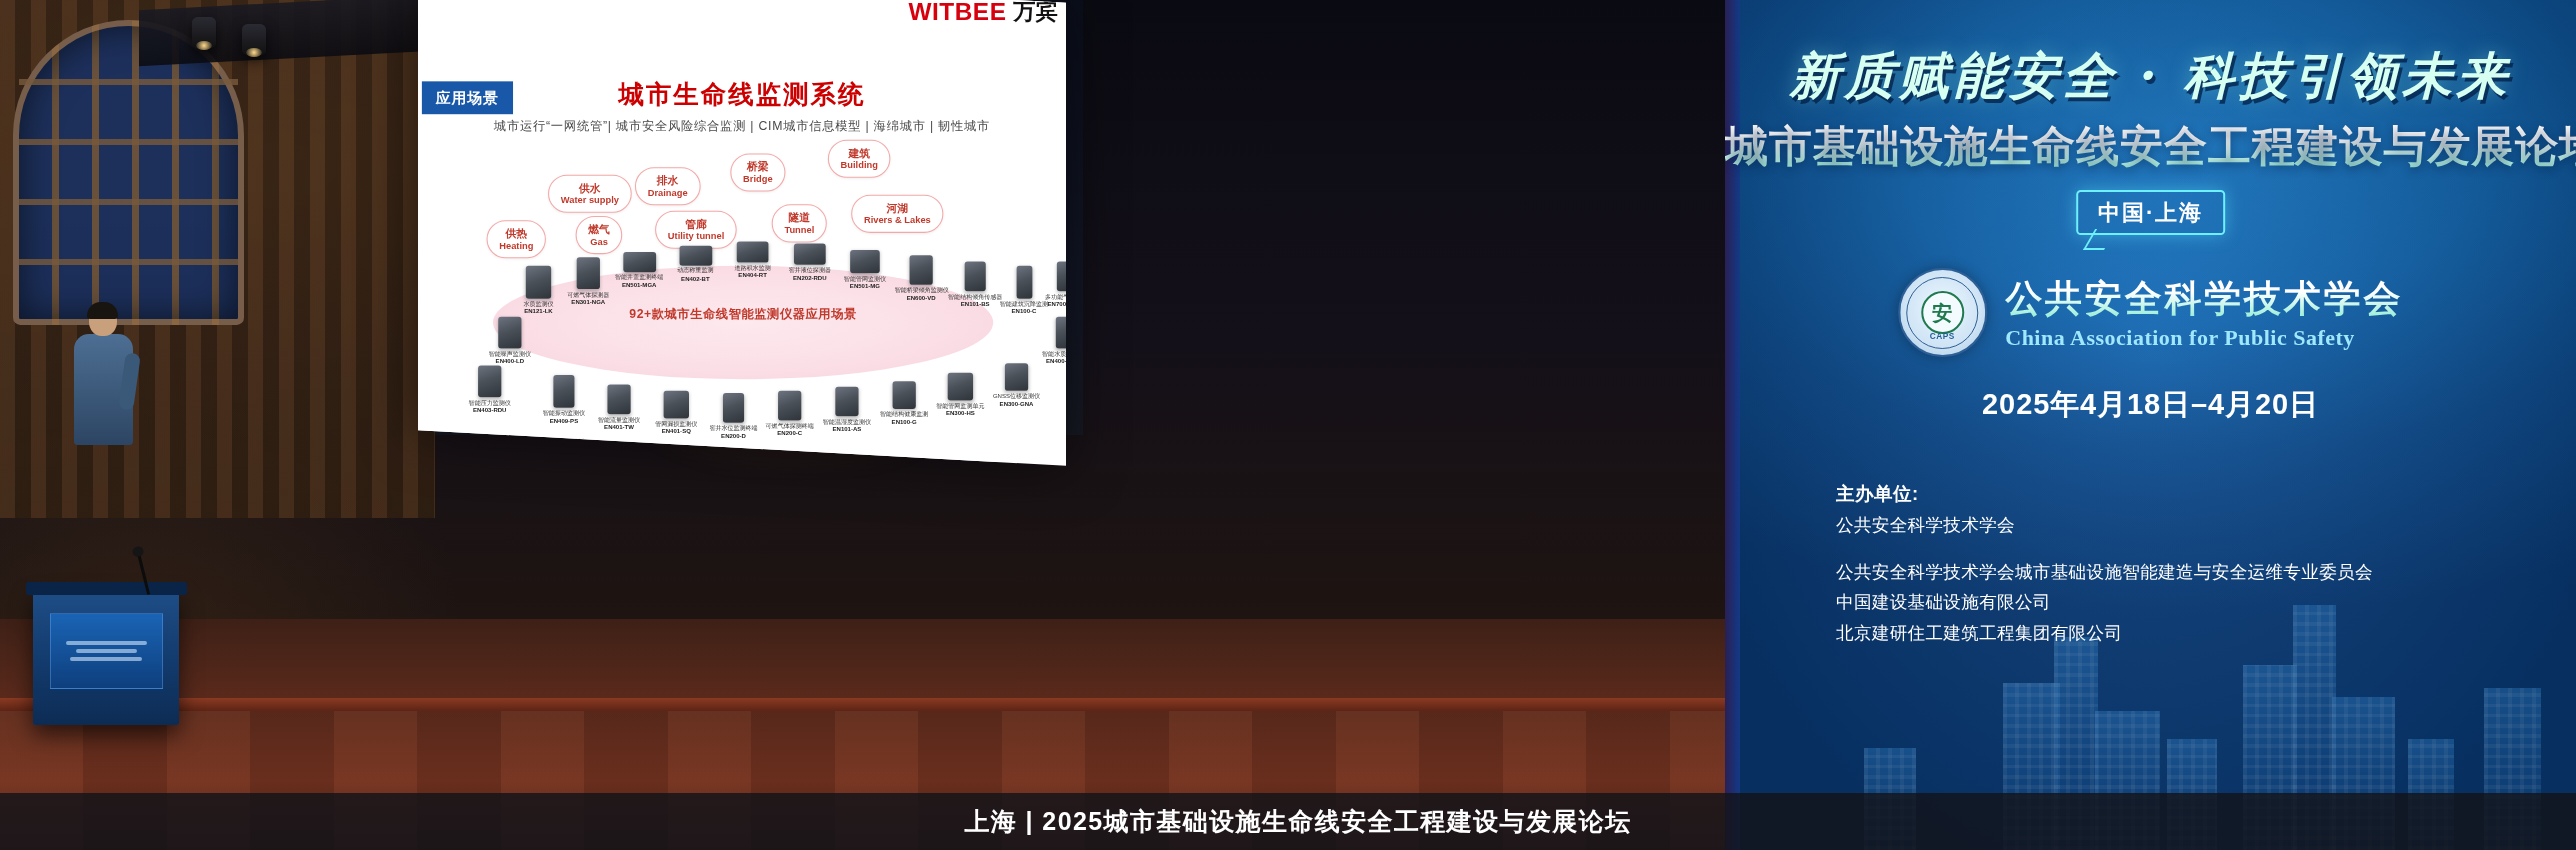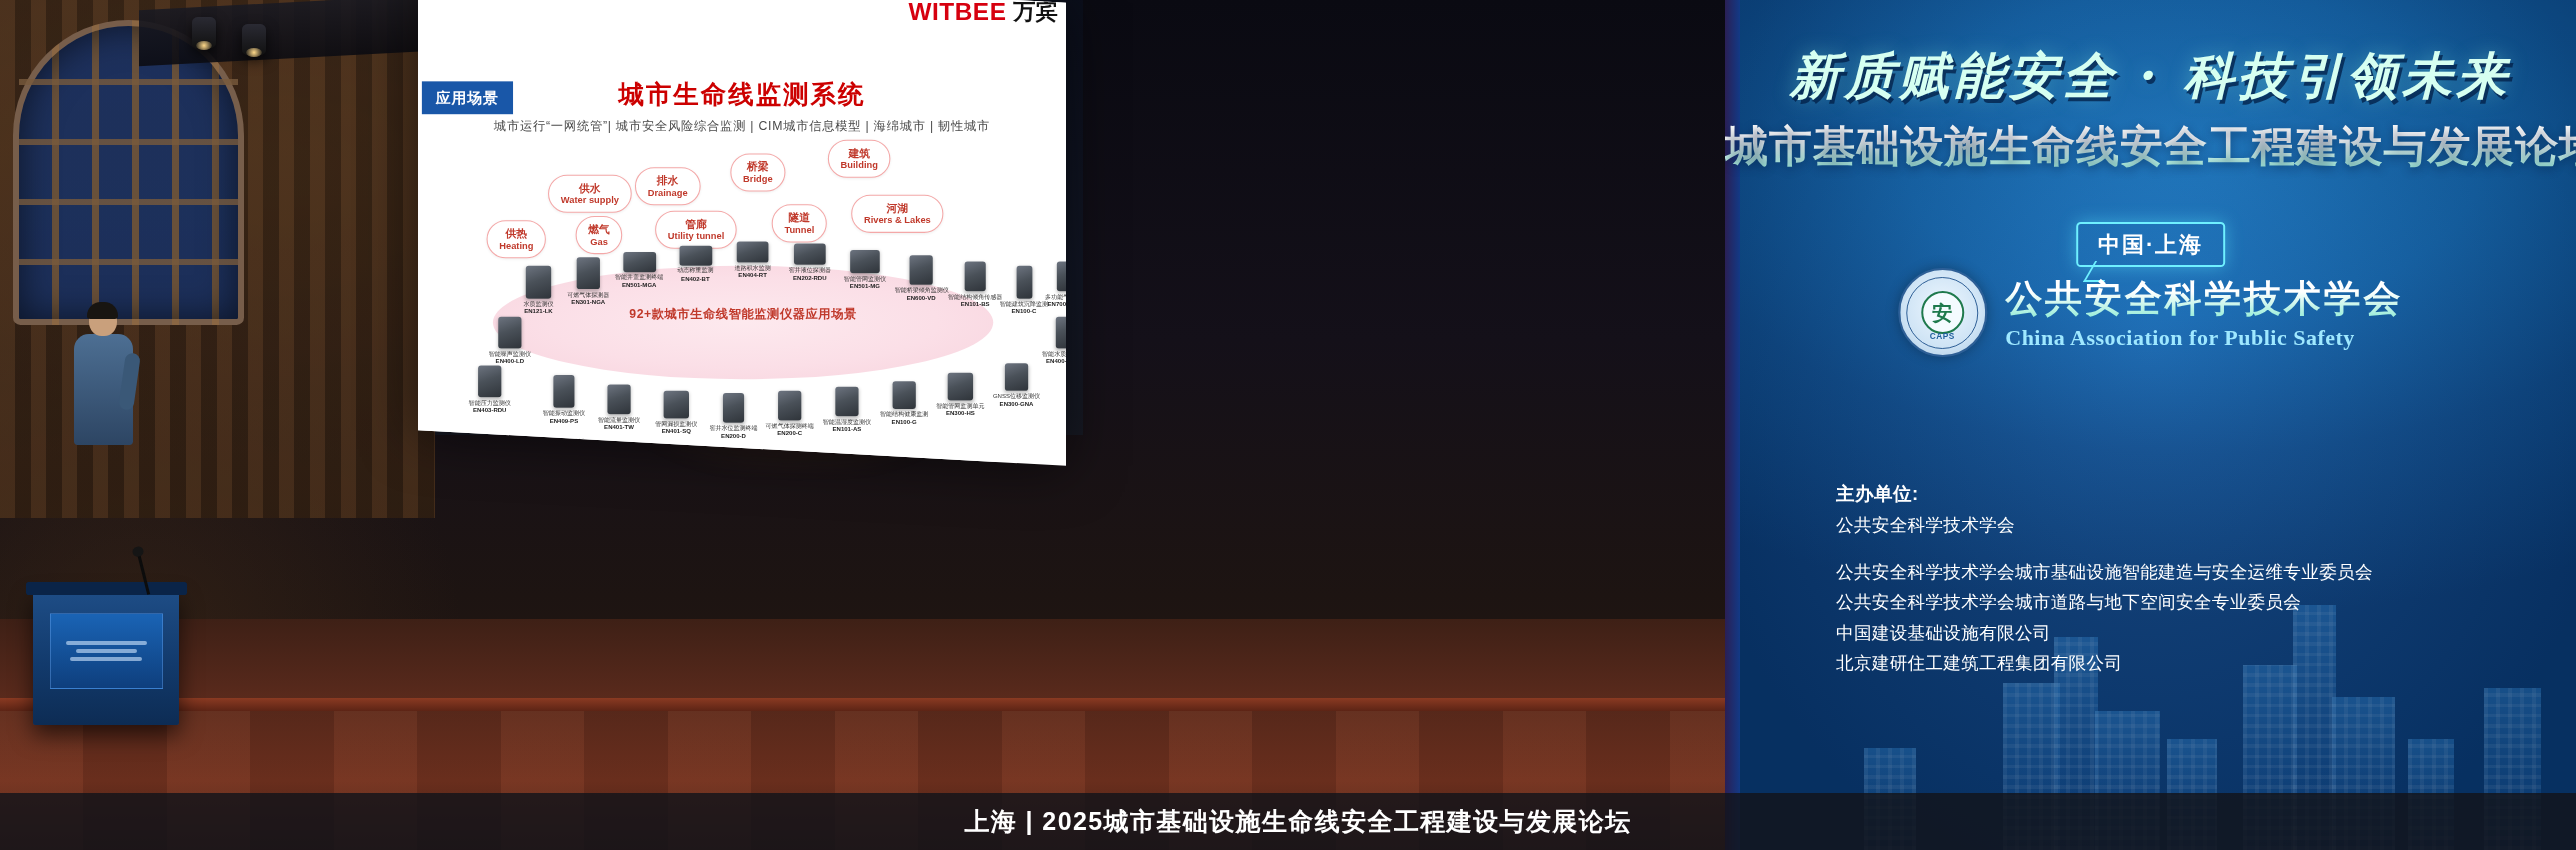--- a/index.html
+++ b/index.html
@@ -239,21 +239,20 @@
     background:linear-gradient(180deg,#ffffff 38%, #8ef0d8 100%);
     -webkit-background-clip:text; background-clip:text; color:transparent;
     text-shadow:0 2.8px 9.3px rgba(0,25,60,.45);
     white-space:nowrap;
   }
   .city-badge{
     position:absolute; left:50%; transform:translateX(-50%); top:190px;
     border:2.8px solid #6ff0ff; border-radius:4.6px;
     padding:5.6px 20.4px; color:#fff; font-size:22px; font-weight:800; letter-spacing:1.9px;
     box-shadow:0 0 16.7px rgba(90,230,255,.45);
-    margin-top:32px;
   }
   .city-badge::after{
     content:""; position:absolute; left:11px; bottom:-16.7px;
     width:18.5px; height:18.5px; border-left:2.8px solid #6ff0ff; border-bottom:2.8px solid #6ff0ff;
     transform:skewX(-30deg);
   }
   .assoc{
     position:absolute; left:50%; transform:translateX(-50%); top:268px;
     display:flex; align-items:center; gap:18.5px;
   }
@@ -547,27 +546,27 @@
         <div class="caps-ring"></div>
         <div class="caps-inner">安</div>
         <div class="caps-text">CAPS</div>
       </div>
       <div class="assoc-names">
         <div class="assoc-cn">公共安全科学技术学会</div>
         <div class="assoc-en">China Association for Public Safety</div>
       </div>
     </div>
 
+    <div class="banner-date">2025年4月18日–4月20日</div>
 
     <div class="org-block">
       <div class="org-h">主办单位:</div>
       <div class="org-l">公共安全科学技术学会</div>
       <div class="org-gap"></div>
       <div class="org-l">公共安全科学技术学会城市基础设施智能建造与安全运维专业委员会</div>
-      <div class="org-l">公共安全科学技术学会城市道路与地下空间安全专业委员会</div>
       <div class="org-l">中国建设基础设施有限公司</div>
       <div class="org-l">北京建研住工建筑工程集团有限公司</div>
     </div>
   </div>
 
   <div class="caption-bar">
     <div class="caption-text">上海 | 2025城市基础设施生命线安全工程建设与发展论坛</div>
   </div>
 
 </div>

